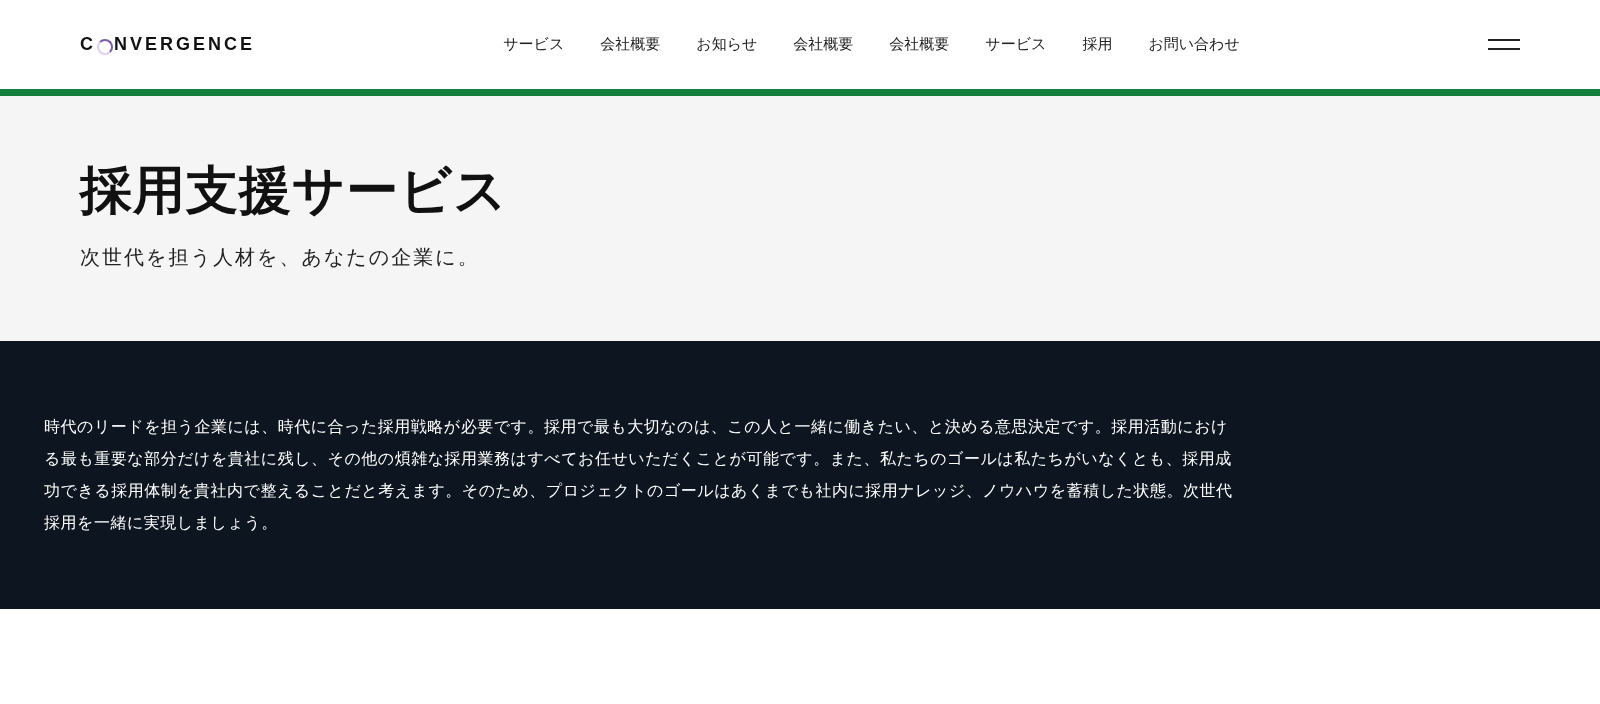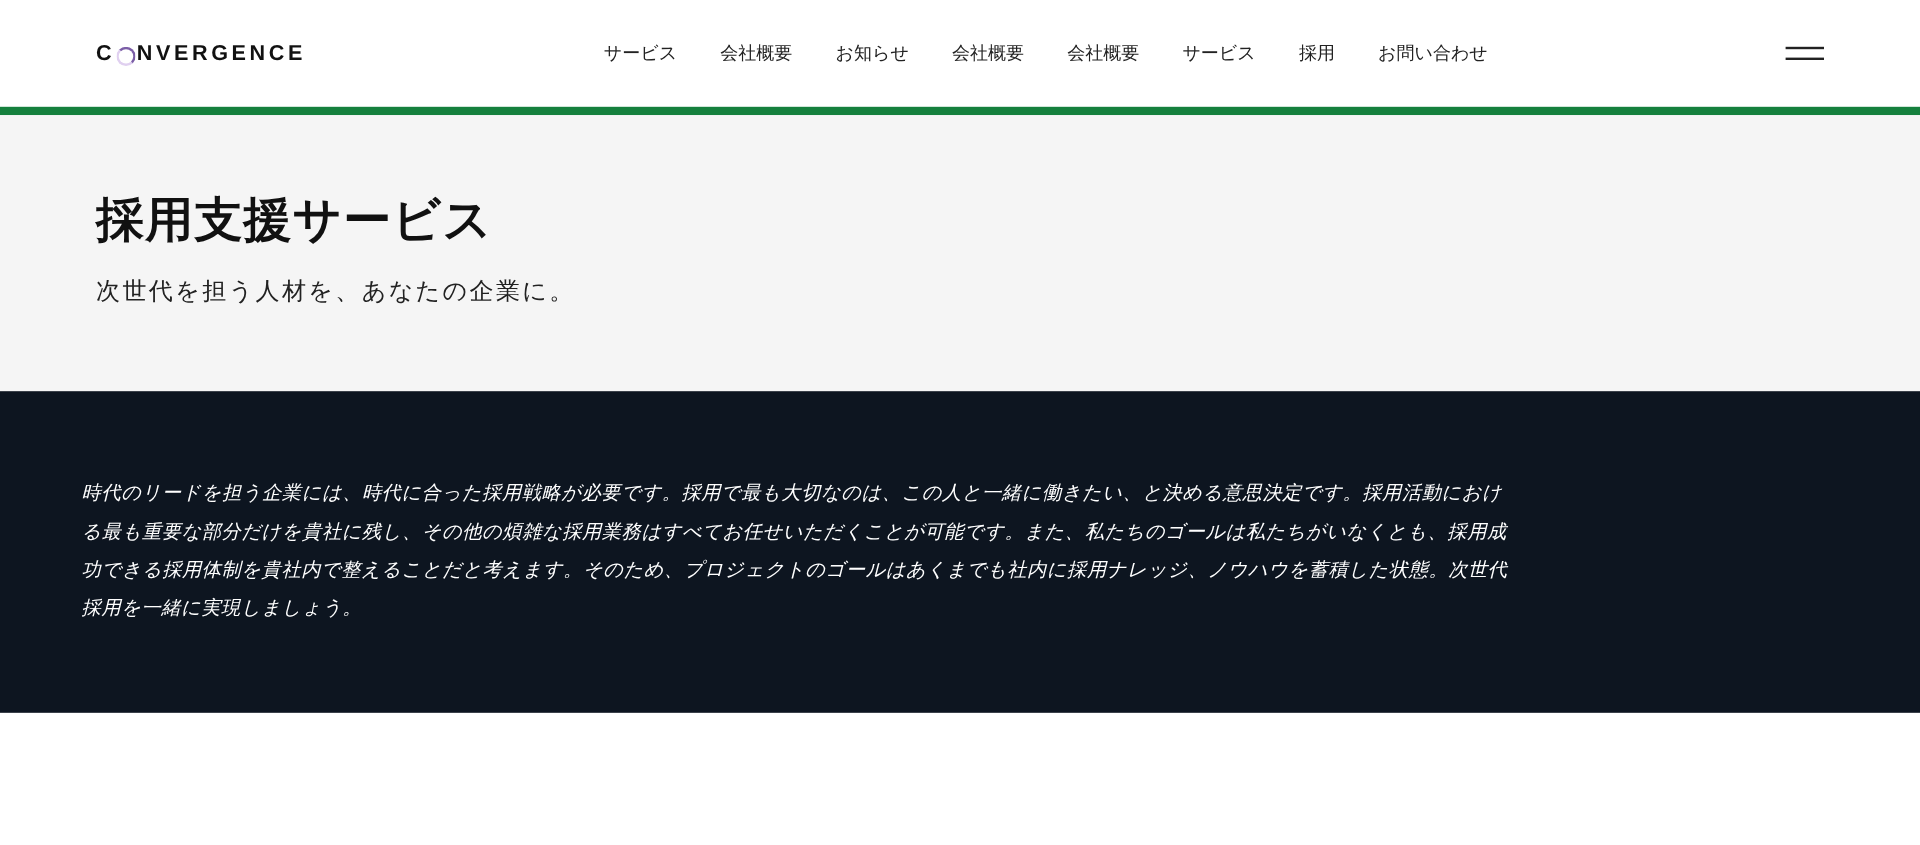--- a/index.html
+++ b/index.html
@@ -92,39 +92,38 @@
       background: #222222;
     }
 
     
     .hero {
       background: #f5f5f5;
       padding: 60px 80px 70px 80px;
     }
 
     .hero-title {
-      font-size: 40px;
+      font-size: 52px;
       font-weight: 900;
       color: #111111;
       margin-bottom: 18px;
       letter-spacing: 1px;
     }
 
     .hero-subtitle {
       font-size: 20px;
       color: #222222;
       font-weight: 400;
       letter-spacing: 2px;
     }
 
     
     .dark-section {
       background: #0d1520;
-      padding: 70px 80px 70px 68px;
-      font-style: italic;
+      padding: 70px 80px 70px 44px;
     }
 
     .dark-section p {
       color: #ffffff;
       font-size: 16px;
       line-height: 2.0;
       max-width: 1200px;
       font-weight: 400;
       letter-spacing: 0.5px;
     }

